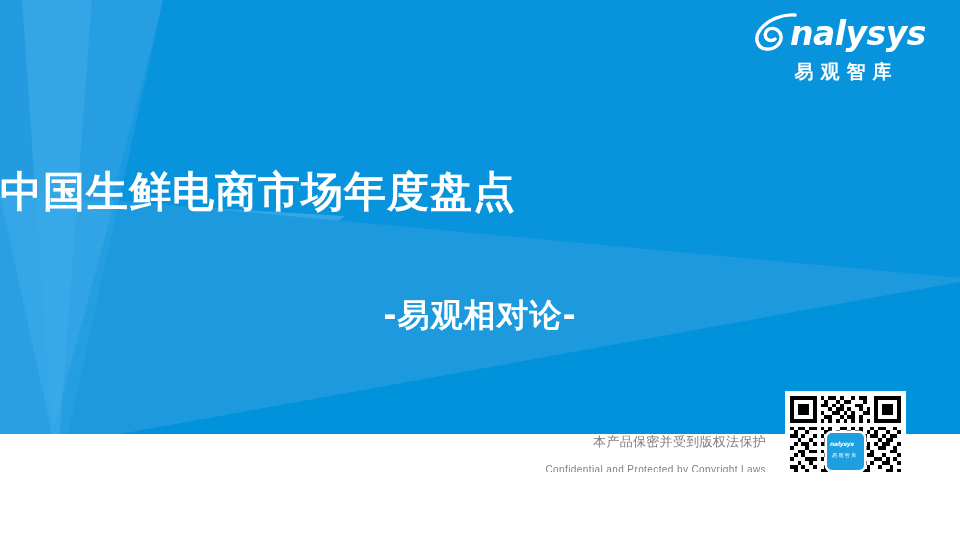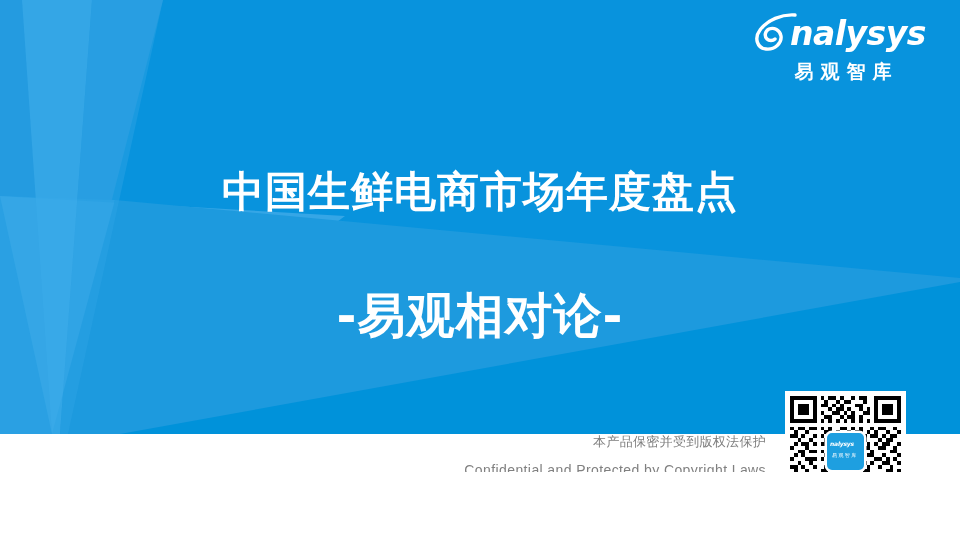--- a/index.html
+++ b/index.html
@@ -78,38 +78,38 @@
     color: #ffffff;
     font-family: "DejaVu Sans", sans-serif;
   }
 
   
   #title-main {
     position: absolute;
     left: 0;
     top: 166px;
     width: 960px;
-    text-align: center;
+    text-align: left;
     color: #ffffff;
     font-family: "DejaVu Sans", sans-serif;
     font-size: 42px;
     font-weight: 700;
     letter-spacing: 1px;
     line-height: 52px;
     white-space: nowrap;
   }
   #title-sub {
     position: absolute;
     left: 0;
     top: 292px;
     width: 960px;
     text-align: center;
     color: #ffffff;
     font-family: "DejaVu Sans", sans-serif;
-    font-size: 48px;
+    font-size: 32px;
     font-weight: 700;
     letter-spacing: 1px;
     line-height: 46px;
     white-space: nowrap;
   }
 
   
   #footer {
     position: absolute;
     left: 0;
@@ -120,21 +120,21 @@
   }
   #footer-cn {
     font-size: 13px;
     line-height: 20px;
     color: #7d7d7d;
     font-family: "DejaVu Sans", sans-serif;
     letter-spacing: 0.3px;
   }
   #footer-en {
     margin-top: 8px;
-    font-size: 14px;
+    font-size: 10px;
     line-height: 20px;
     color: #808080;
     font-family: "Liberation Sans", sans-serif;
     letter-spacing: 0.4px;
   }
 
   
   #qr-panel {
     position: absolute;
     left: 785px;

